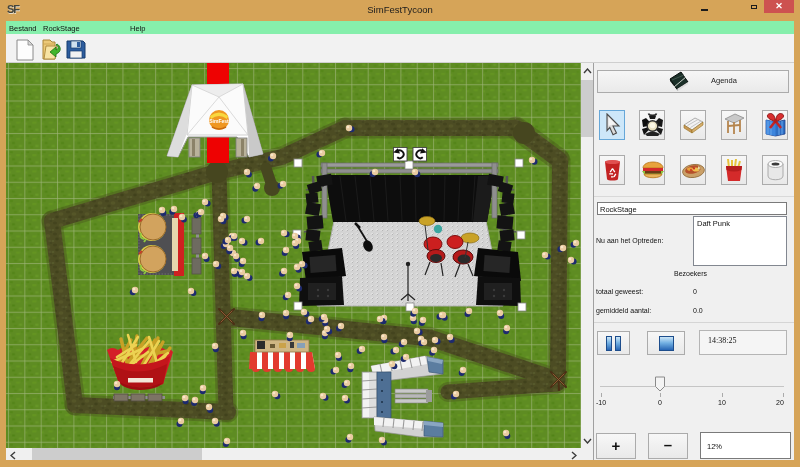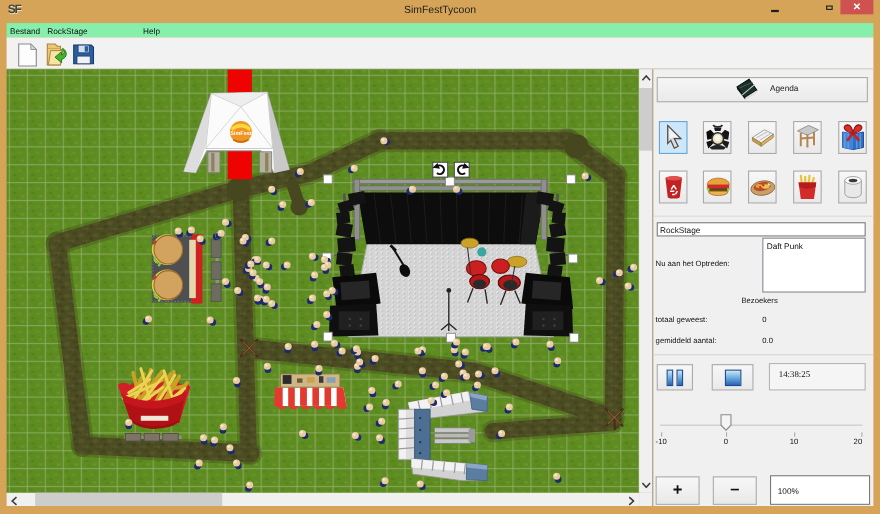--- a/index.html
+++ b/index.html
@@ -779,21 +779,21 @@
 <div class="abs" style="left:594px;top:63px;width:200px;height:397px;background:#f0f0f0;">
 
   <div class="abs" style="left:3px;top:7px;width:192px;height:23px;background:linear-gradient(#f6f6f6,#eaeaea);border:1px solid #ababab;"></div>
   <svg class="abs" style="left:70px;top:8px;" width="26" height="24" viewBox="0 0 26 24">
     <polygon points="6,8 17,1 24,11 13,18" fill="#1b3029" stroke="#060d0b" stroke-width="1"></polygon>
     <polygon points="13,18 24,11 24,13 14,20" fill="#dcdcdc"></polygon>
     <polygon points="6,8 13,18 14,20 6,10" fill="#0a1410"></polygon>
     <line x1="8" y1="9" x2="20" y2="4" stroke="#4a5e57" stroke-width="0.8"></line>
     <line x1="10" y1="16" x2="22" y2="6" stroke="#c9cfc9" stroke-width="1"></line>
   </svg>
-  <div class="abs" style="left:106px;top:13px;font-size:7.5px;color:#222;">Agenda</div>
+  <div class="abs" style="left:117px;top:13px;font-size:7.5px;color:#222;">Agenda</div>
 
   <div class="abs" style="left:5px;top:47px;width:26px;height:30px;background:#cde7f9;border:1px solid #66a7d8;"></div>
   <div class="abs" style="left:45px;top:47px;width:26px;height:30px;background:linear-gradient(#f7f7f7,#e9e9e9);border:1px solid #ababab;"></div>
   <div class="abs" style="left:86px;top:47px;width:26px;height:30px;background:linear-gradient(#f7f7f7,#e9e9e9);border:1px solid #ababab;"></div>
   <div class="abs" style="left:127px;top:47px;width:26px;height:30px;background:linear-gradient(#f7f7f7,#e9e9e9);border:1px solid #ababab;"></div>
   <div class="abs" style="left:168px;top:47px;width:26px;height:30px;background:linear-gradient(#f7f7f7,#e9e9e9);border:1px solid #ababab;"></div>
 
   <svg class="abs" style="left:9px;top:50px;" width="20" height="24" viewBox="0 0 20 24">
     <polygon points="4,1 16,13 10,13 13.5,20 10,21.8 6.8,14.5 4,17.5" fill="#dcdcdc" stroke="#4a4a4a" stroke-width="1.1"></polygon>
     <polygon points="5.5,4 13,11.5 9,11.7 5.6,12.8" fill="#f5f5f5"></polygon>
@@ -928,14 +928,14 @@
 
   <div class="abs" style="left:2px;top:336px;font-size:7px;color:#111;">-10</div>
   <div class="abs" style="left:64px;top:336px;font-size:7px;color:#111;">0</div>
   <div class="abs" style="left:124px;top:336px;font-size:7px;color:#111;">10</div>
   <div class="abs" style="left:182px;top:336px;font-size:7px;color:#111;">20</div>
 
   <div class="abs" style="left:2px;top:370px;width:40px;height:26px;background:linear-gradient(#f7f7f7,#e9e9e9);border:1px solid #ababab;text-align:center;font-size:15px;font-weight:bold;color:#111;line-height:24px;">+</div>
 
   <div class="abs" style="left:54px;top:370px;width:40px;height:26px;background:linear-gradient(#f7f7f7,#e9e9e9);border:1px solid #ababab;text-align:center;font-size:15px;font-weight:bold;color:#111;line-height:22px;">–</div>
 
-  <div class="abs" style="left:106px;top:369px;width:91px;height:27px;background:#fff;border:1px solid #7a7a7a;font-size:7.5px;color:#111;line-height:27px;padding-left:6px;">100%</div>
+  <div class="abs" style="left:106px;top:369px;width:91px;height:27px;background:#fff;border:1px solid #7a7a7a;font-size:7.5px;color:#111;line-height:27px;padding-left:6px;">12%</div>
 </div>
 
 </body></html>

